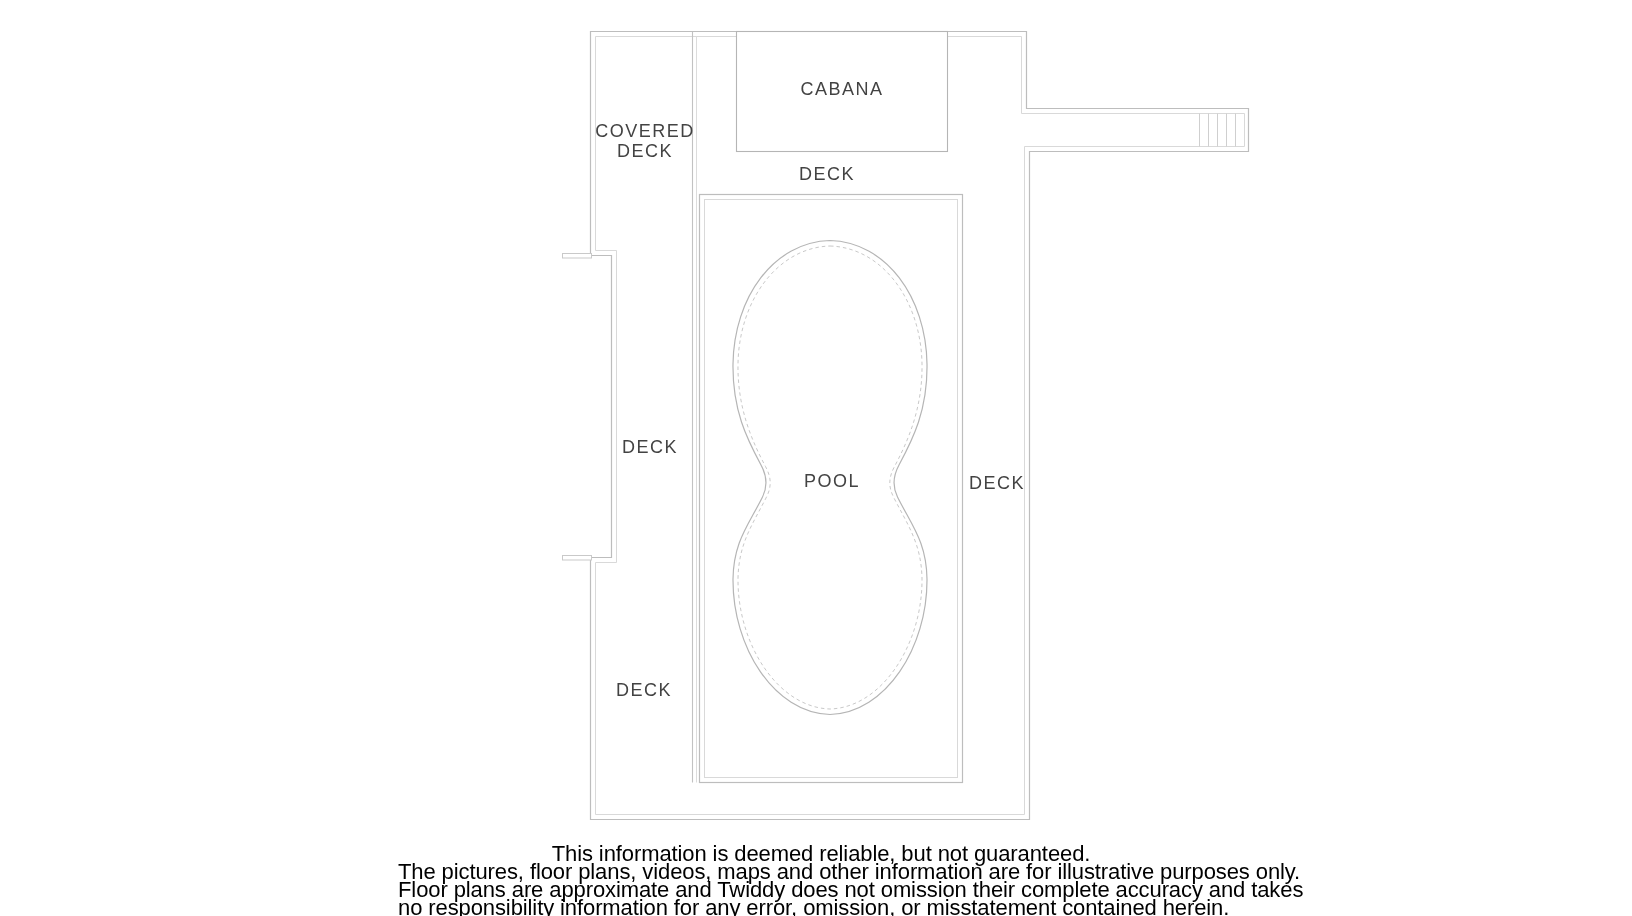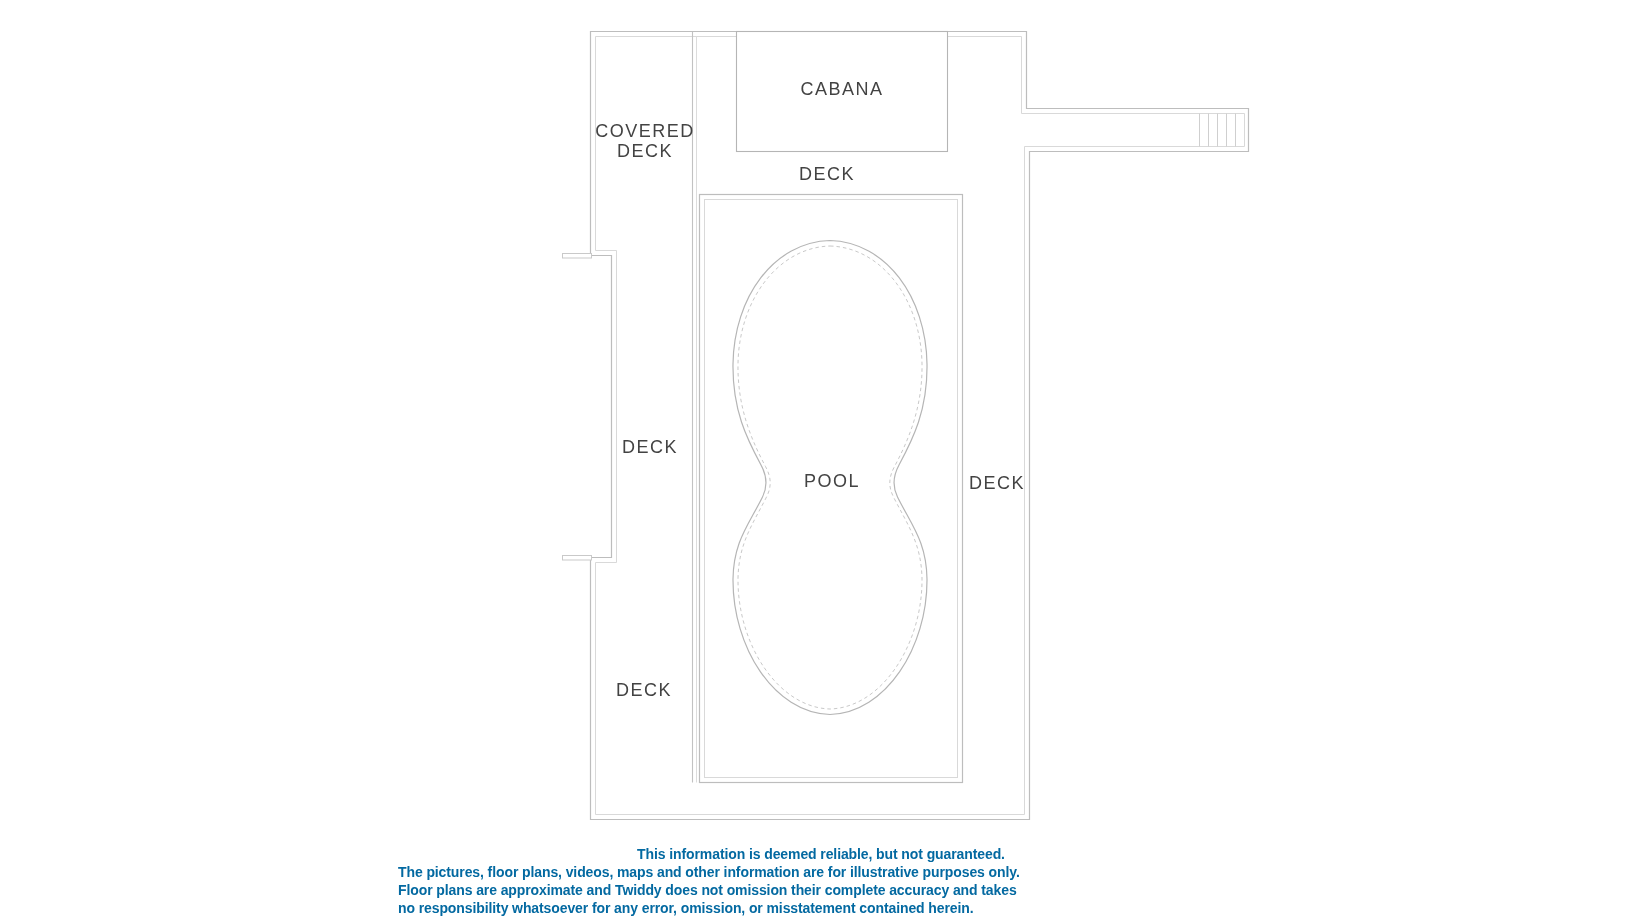--- a/index.html
+++ b/index.html
@@ -26,24 +26,24 @@
     fill:#434343;
     font-family:"Liberation Sans", sans-serif;
     font-size:18px;
     letter-spacing:1.5px;
     font-weight:400;
   }
 
   .disclaimer{
     position:absolute;
     left:398px;top:845px;width:846px;
-    color:#0369a1;
+    color:#000000;
     font-family:"Liberation Sans", sans-serif;
-    font-size:14px;
-    font-weight:700;
+    font-size:22px;
+    font-weight:400;
     line-height:18px;
     letter-spacing:-0.1px;
     white-space:nowrap;
   }
   .disclaimer .centered{text-align:center;}
 </style>
 </head>
 <body>
 
 <div class="canvas">
@@ -112,16 +112,16 @@
       <text class="plan-label" x="997" y="489" text-anchor="middle">DECK</text>
 
       <text class="plan-label" x="832" y="487" text-anchor="middle">POOL</text>
     </g>
   </svg>
 
   <div class="disclaimer">
     <div class="centered">This information is deemed reliable, but not guaranteed.</div>
     <div>The pictures, floor plans, videos, maps and other information are for illustrative purposes only.</div>
     <div>Floor plans are approximate and Twiddy does not omission their complete accuracy and takes</div>
-    <div>no responsibility whatsoever for any error, omission, or misstatement contained herein.</div>
+    <div>no responsibility information for any error, omission, or misstatement contained herein.</div>
   </div>
 
 </div>
 
 </body></html>

